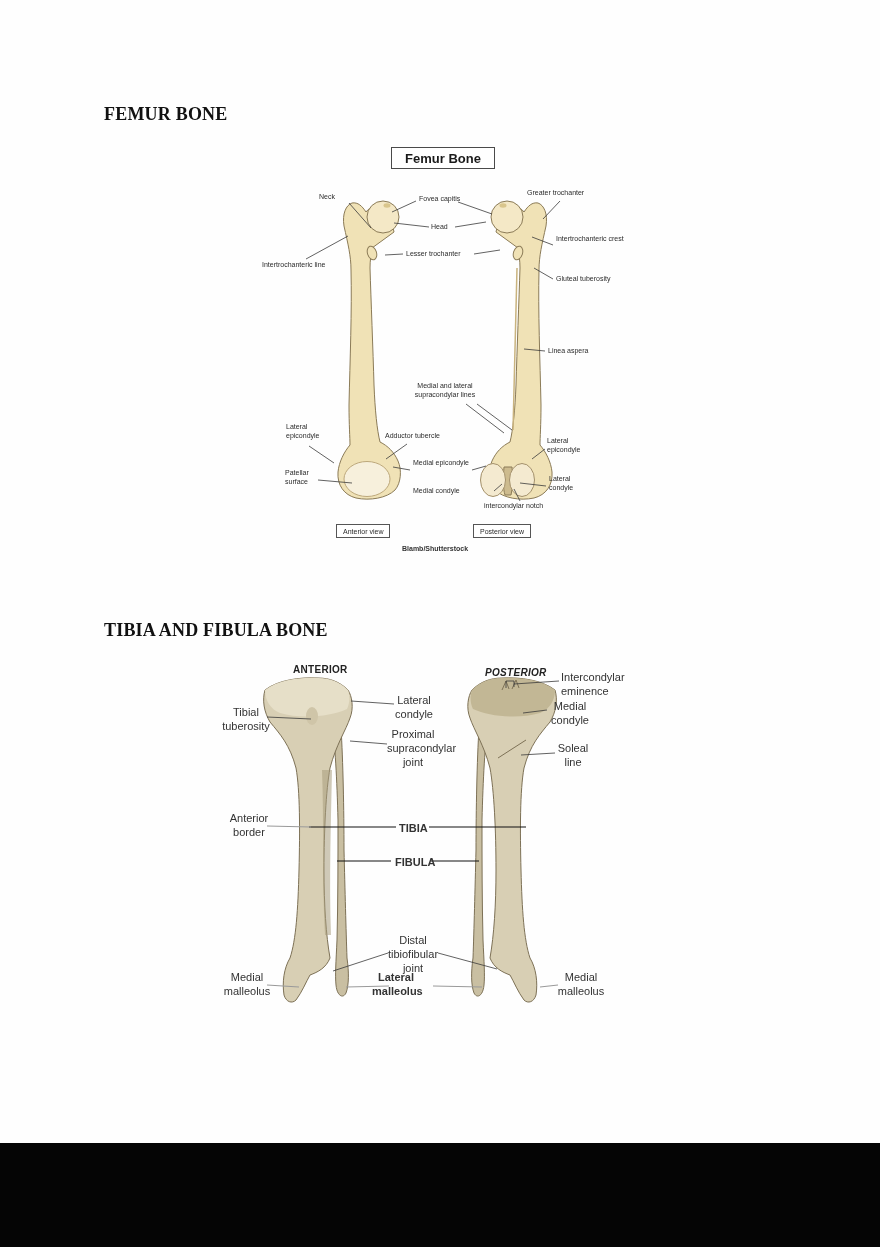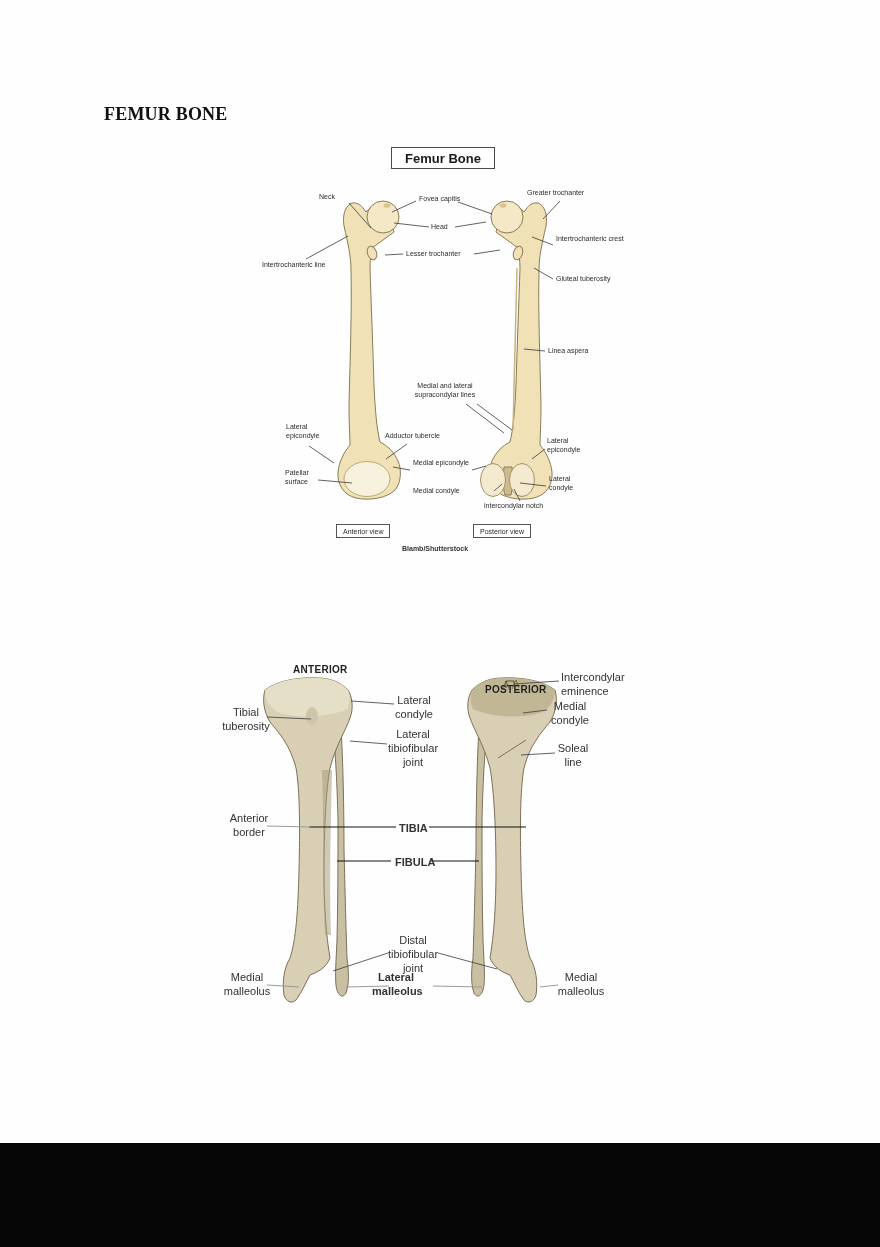--- a/index.html
+++ b/index.html
@@ -21,20 +21,21 @@
   .credit{position:absolute;font-size:7px;font-weight:bold;color:#333;}
   .heading8{position:absolute;font-size:10px;font-weight:bold;color:#222;letter-spacing:.3px;}
   .bottom-band{position:absolute;left:0;top:1143px;width:880px;height:104px;background:#050505;}
 </style>
 </head>
 <body>
 
 <div class="page">
 
   <div class="sec-title" style="left:104px;top:104px;">FEMUR BONE</div>
+  <div class="sec-title" style="left:104px;top:620px;">TIBIA AND FIBULA BONE</div>
 
   <div class="fig">
 
     <svg class="art" width="880" height="1247" viewBox="0 0 880 1247">
 
       <g stroke="#8b7b57" stroke-width="1" fill="#f0e2b6">
         <path d="M352,203 C346,205 342,214 344,226 C348,244 351,256 351,270
                  C352,310 350,360 349,405 C349,425 350,438 350,445
                  C344,452 339,462 338,472 C337,485 344,495 356,498
                  C370,501 387,498 395,490 C401,483 402,470 398,461
@@ -177,27 +178,27 @@
       <g stroke="#9a9a9a" stroke-width="1.1" fill="none">
         <path d="M267,826 L311,827"></path>
         <path d="M267,985 L299,987"></path>
         <path d="M389,986 L346,987"></path>
           <path d="M433,986 L482,987"></path>
         <path d="M558,985 L540,987"></path>
       </g>
     </svg>
 
     <div class="heading8" style="left:293px;top:664px;">ANTERIOR</div>
-    <div class="heading8" style="left:485px;top:684px;">POSTERIOR</div>
+    <div class="heading8" style="left:485px;top:667px;font-style:italic;">POSTERIOR</div>
 
     <div class="tlbl" style="left:561px;top:671px;width:72px;">Intercondylar eminence</div>
     <div class="tlbl ctr" style="left:391px;top:694px;width:46px;">Lateral condyle</div>
     <div class="tlbl ctr" style="left:547px;top:700px;width:46px;">Medial condyle</div>
     <div class="tlbl ctr" style="left:221px;top:706px;width:50px;">Tibial tuberosity</div>
-    <div class="tlbl ctr" style="left:387px;top:728px;width:52px;">Lateral tibiofibular joint</div>
+    <div class="tlbl ctr" style="left:387px;top:728px;width:52px;">Proximal supracondylar joint</div>
     <div class="tlbl ctr" style="left:556px;top:742px;width:34px;">Soleal line</div>
     <div class="tlbl ctr" style="left:228px;top:812px;width:42px;text-align:center;">Anterior border</div>
     <div class="tlbl bold" style="left:399px;top:822px;">TIBIA</div>
     <div class="tlbl bold" style="left:395px;top:856px;">FIBULA</div>
     <div class="tlbl ctr" style="left:387px;top:934px;width:52px;">Distal tibiofibular joint</div>
     <div class="tlbl ctr" style="left:223px;top:971px;width:48px;">Medial malleolus</div>
     <div class="tlbl ctr" style="left:372px;top:971px;width:48px;font-weight:bold;">Lateral malleolus</div>
     <div class="tlbl ctr" style="left:557px;top:971px;width:48px;">Medial malleolus</div>
   </div>
 

